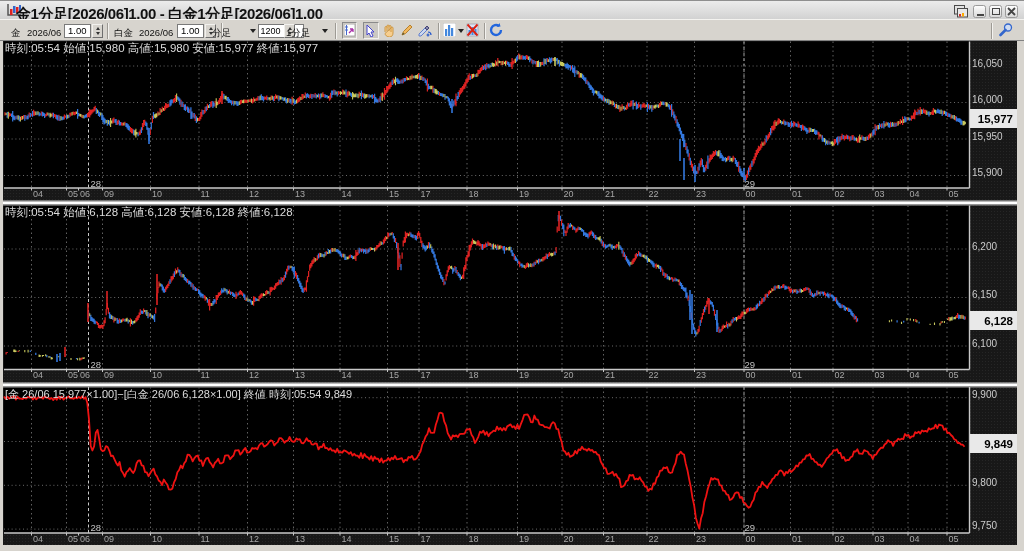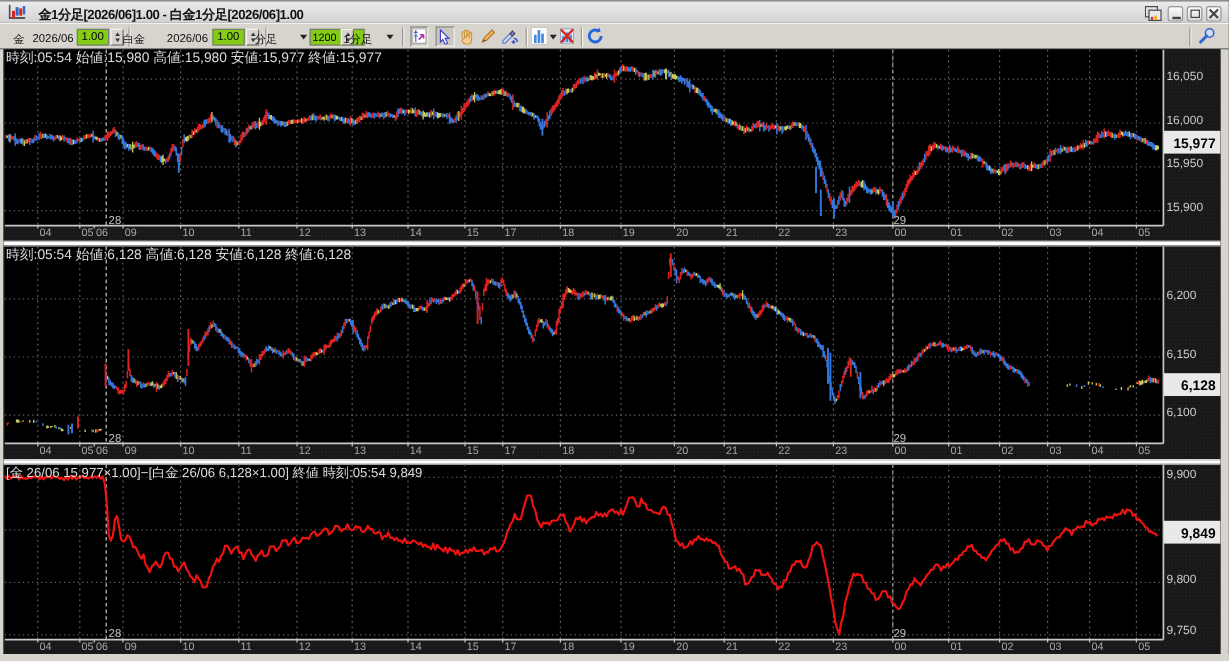--- a/index.html
+++ b/index.html
@@ -1,23 +1,23 @@
 <!DOCTYPE html>
 <html><head><meta charset="utf-8"><style>
 * { margin:0; padding:0; box-sizing:border-box; }
 body { width:1024px; height:551px; overflow:hidden; background:#000;
        font-family:"Liberation Sans", sans-serif; position:relative; }
 .titlebar { position:absolute; left:0; top:0; width:1024px; height:19px;
   background:linear-gradient(#ececec,#d2d2d2); border-top:1px solid #8f8f8f; }
-.title-txt { position:absolute; left:32px; top:4px; font-size:11px; font-weight:bold; color:#111;
+.title-txt { position:absolute; left:16px; top:4px; font-size:15px; font-weight:bold; color:#111;
   letter-spacing:-0.4px; white-space:nowrap; }
 .toolbar { position:absolute; left:0; top:19px; width:1024px; height:22px;
   background:#d7d4ce; border-top:1px solid #f4f3f0; border-bottom:1px solid #828282; }
 .tb-lab { position:absolute; top:6.5px; font-size:9.5px; color:#111; white-space:nowrap; }
-.tb-input { position:absolute; top:3.5px; height:14px; background:#84cc16; border:1px solid #7a7a7a;
+.tb-input { position:absolute; top:3.5px; height:14px; background:#ffffff; border:1px solid #7a7a7a;
   font-size:9.5px; color:#000; padding-left:3px; line-height:12px; }
 .spin { position:absolute; top:3.5px; width:11px; height:14px; background:#d7d4ce;
   border:1px solid; border-color:#f2f1ee #6e6e6e #6e6e6e #f2f1ee; }
 .spin:before { content:""; position:absolute; left:2.5px; top:2px; border-left:2.5px solid transparent;
   border-right:2.5px solid transparent; border-bottom:3.5px solid #333; }
 .spin:after { content:""; position:absolute; left:2.5px; bottom:2px; border-left:2.5px solid transparent;
   border-right:2.5px solid transparent; border-top:3.5px solid #333; }
 .tb-sep { position:absolute; top:3px; width:2px; height:16px; border-left:1px solid #9d9a94;
   border-right:1px solid #f3f2ef; }
 .darr { position:absolute; border-left:3.5px solid transparent; border-right:3.5px solid transparent;
@@ -59,21 +59,21 @@
       </svg>
  </div>
 </div>
 
 <div class="toolbar">
  <div class="tb-lab" style="left:11px">金</div>
  <div class="tb-lab" style="left:27px">2026/06</div>
  <div class="tb-input" style="left:64px;width:27px">1.00</div>
  <div class="spin" style="left:92px"></div>
  <div class="tb-sep" style="left:107px"></div>
- <div class="tb-lab" style="left:102px">白金</div>
+ <div class="tb-lab" style="left:114px">白金</div>
  <div class="tb-lab" style="left:139px">2026/06</div>
  <div class="tb-input" style="left:177px;width:27px">1.00</div>
  <div class="spin" style="left:205px"></div>
  <div class="tb-sep" style="left:221px"></div>
  <div class="tb-lab" style="left:212px">分足</div>
  <div class="darr" style="left:250px;top:9px"></div>
  <div class="tb-input" style="left:257.5px;width:46px;padding-left:2px;font-size:9px">1200</div>
  <div class="spin" style="left:284px"></div>
 
  <div class="tb-lab" style="left:286px">1分足</div>

